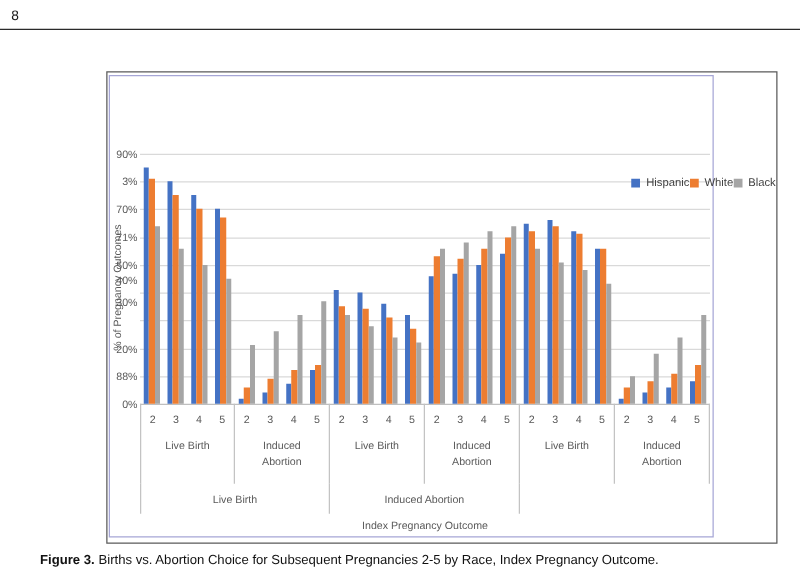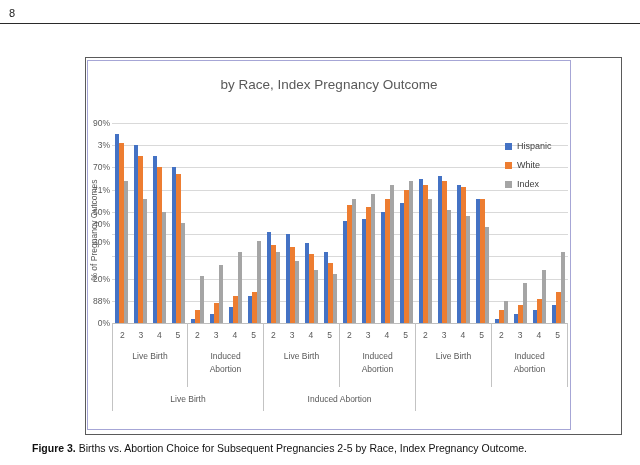--- a/index.html
+++ b/index.html
@@ -42,40 +42,39 @@
   .sublabel{flex:1 1 0;display:flex;align-items:flex-start;justify-content:center;
     text-align:center;font-size:8.5px;line-height:1.5;padding-top:3px;}
   .sublabel span{display:block;max-width:58px;}
   .xrow2{display:flex;}
   .xcell-major{width:152px;box-sizing:border-box;border-right:1px solid #c3c3c3;height:24px;
     display:flex;align-items:center;justify-content:center;font-size:8.5px;}
   .xcell-major.first{border-left:1px solid #c3c3c3;}
   .xaxis-title{height:18px;display:flex;align-items:center;justify-content:center;
     font-size:8.5px;}
   
-  .legend{position:absolute;left:417px;top:80px;display:flex;flex-direction:column;
+  .legend{position:absolute;left:417px;top:80px;display:flex;flex-direction:row;
     row-gap:9px;z-index:3;}
   .legend-item{display:flex;align-items:center;column-gap:5px;}
   .legend-swatch{width:7px;height:7px;display:inline-block;}
   .legend-label{font-size:9px;color:#404040;}
   
   .caption{position:absolute;left:8px;top:442px;width:624px;font-size:10.5px;color:#111;padding-left:24px;}
   .caption b{margin-right:3px;}
 </style>
 </head>
 <body>
 
 <div class="hdr">
   <span class="pageno">8</span>
 </div>
 
 <div class="figure-box">
   <div class="chart-box">
     <div class="chart-title">
-      <div>by Race, Index Pregnancy Outcome</div>
     </div>
     <div class="ytitle">% of Pregnancy Outcomes</div>
     <div class="plot" id="plot">
         <div class="gridline" style="top: 177.778px;"></div>
         <div class="gridline" style="top: 155.556px;"></div>
         <div class="gridline" style="top: 133.333px;"></div>
         <div class="gridline" style="top: 111.111px;"></div>
         <div class="gridline" style="top: 88.8889px;"></div>
         <div class="gridline" style="top: 66.6667px;"></div>
         <div class="gridline" style="top: 44.4444px;"></div>
@@ -294,33 +293,34 @@
             </div>
             <div class="sublabel">
               <span>Induced Abortion</span>
             </div>
           </div>
         </div>
         <div class="xrow2">
           <div class="xcell-major first">Live Birth</div>
           <div class="xcell-major">Induced Abortion</div>
         </div>
+        <div class="xaxis-title">Index Pregnancy Outcome</div>
       </div>
     <div class="legend" id="legend">
         <div class="legend-item">
           <span class="legend-swatch" style="background: rgb(68, 114, 196);"></span>
           <span class="legend-label">Hispanic</span>
         </div>
         <div class="legend-item">
           <span class="legend-swatch" style="background: rgb(237, 125, 49);"></span>
           <span class="legend-label">White</span>
         </div>
         <div class="legend-item">
           <span class="legend-swatch" style="background: rgb(165, 165, 165);"></span>
-          <span class="legend-label">Index</span>
+          <span class="legend-label">Black</span>
         </div>
       </div>
   </div>
 </div>
 
 <div class="caption">
   <b>Figure 3.</b><span>Births vs. Abortion Choice for Subsequent Pregnancies 2-5 by Race, Index Pregnancy Outcome.</span>
 </div>
 
 </body></html>

